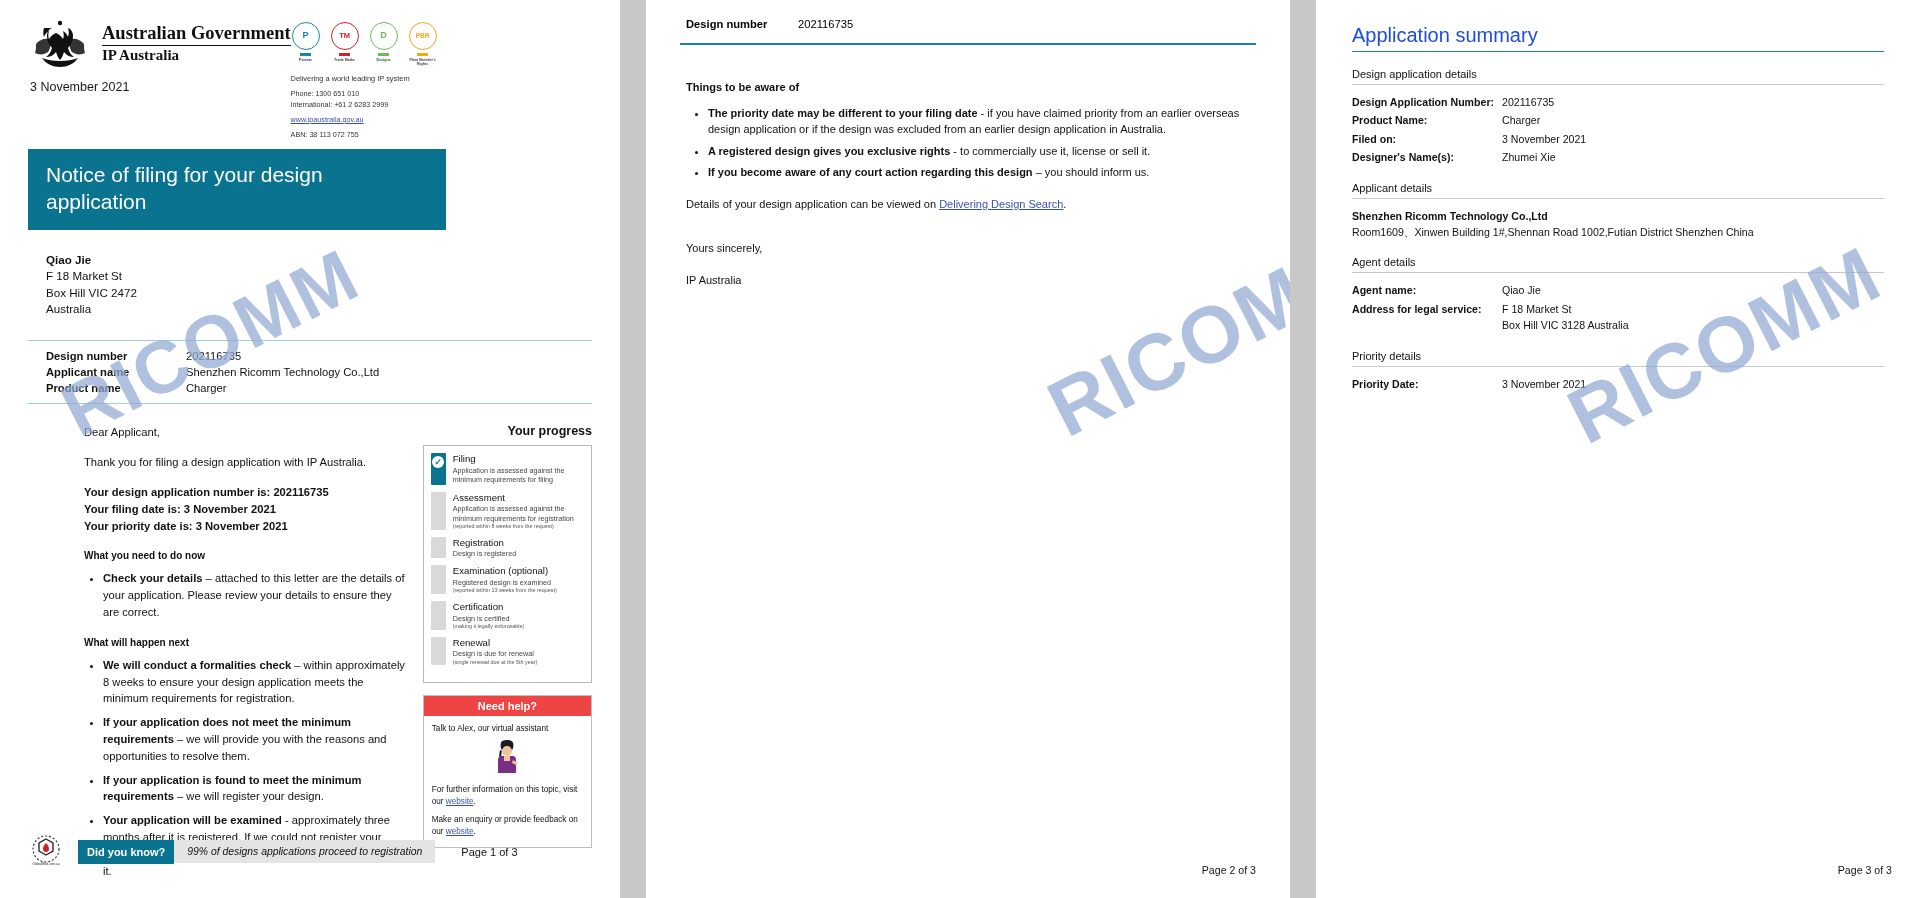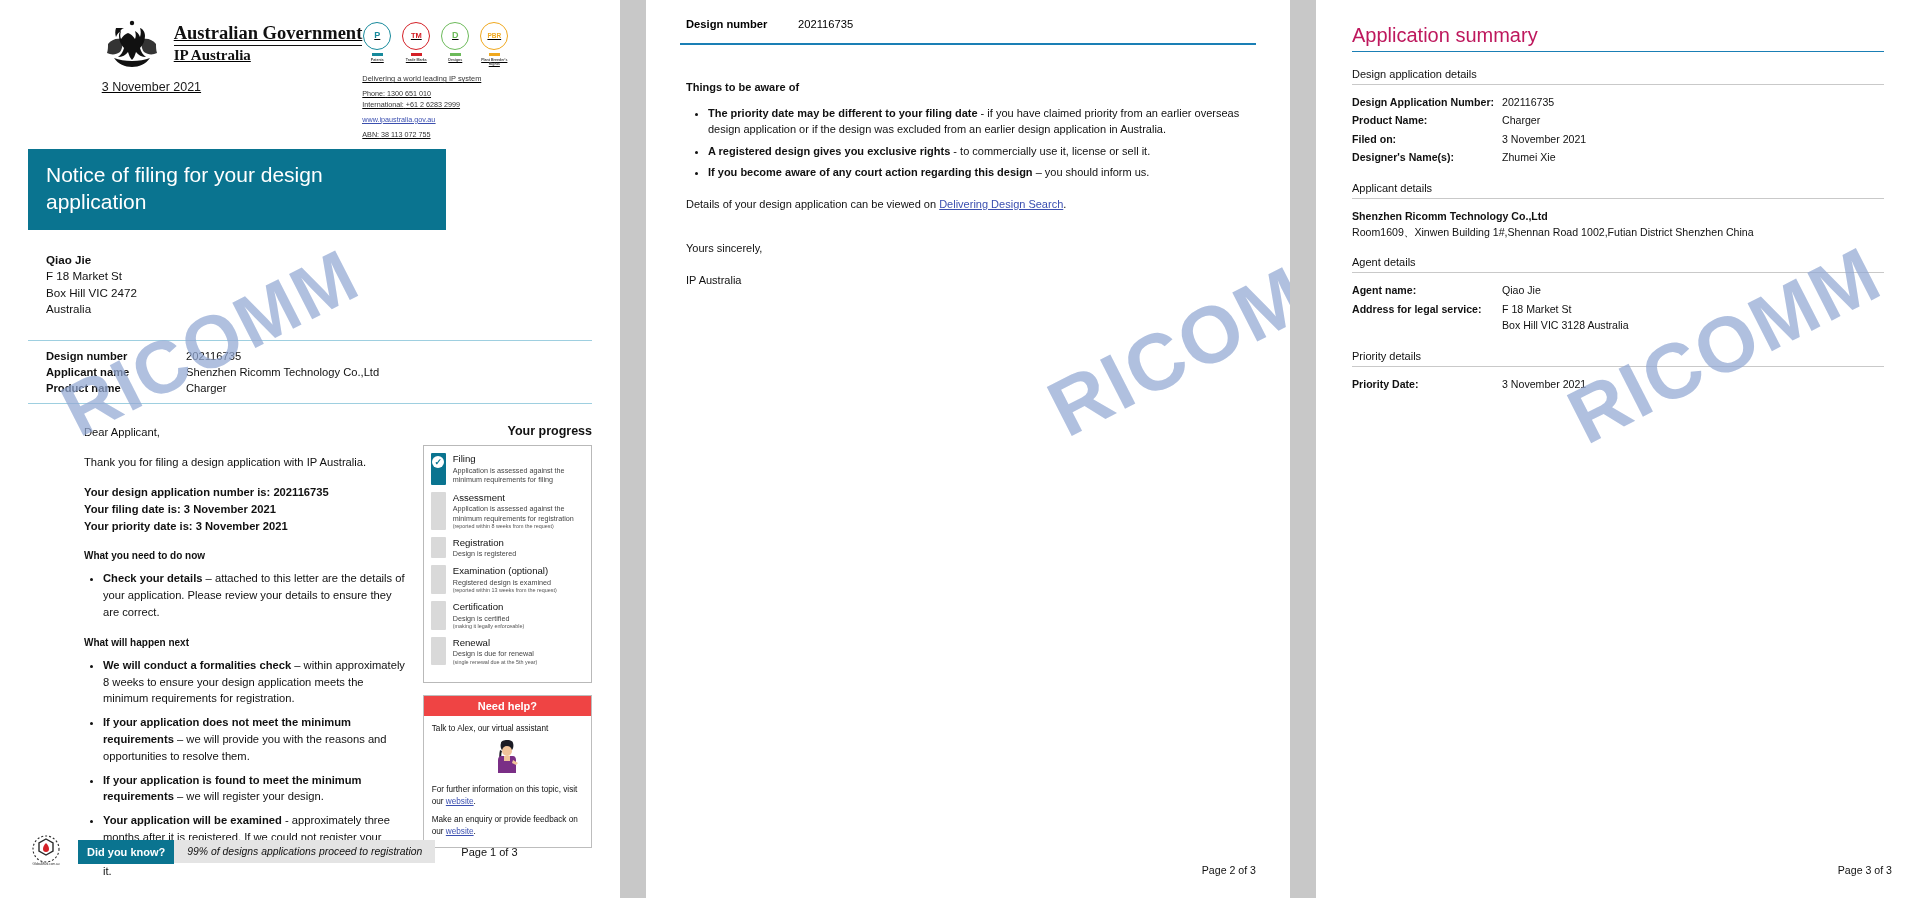--- a/index.html
+++ b/index.html
@@ -21,21 +21,21 @@
     position:absolute;font-weight:bold;color:#93a9d4;opacity:.72;
     font-family:"Liberation Sans", sans-serif;
     transform:rotate(-27deg);white-space:nowrap;pointer-events:none;
     letter-spacing:2px;
   }
   .wm1{font-size:74px;left:50px;top:300px;}
   .wm2{font-size:80px;left:390px;top:290px;}
   .wm3{font-size:78px;left:240px;top:300px;}
 
   
-  .hdr{display:flex;justify-content:center;align-items:flex-start;text-decoration:underline;}
+  .hdr{display:flex;justify-content:flex-start;align-items:flex-start;}
   .crest-row{display:flex;align-items:center;gap:10px;}
   .crest{width:64px;height:52px;}
   .gov-txt{line-height:1.05;}
   .gov-txt .l1{font-family:"Liberation Serif", serif;font-weight:bold;font-size:18.5px;color:#111;}
   .gov-rule{border-bottom:1.4px solid #111;margin:2px 0 2px 0;}
   .gov-txt .l2{font-family:"Liberation Serif", serif;font-weight:bold;font-size:15px;color:#111;}
   .date-line{font-size:12.5px;color:#1a1a1a;margin:10px 0 0 2px;}
 
   .hdr-right{width:158px;font-size:7.2px;color:#333;line-height:1.5;margin-top:4px;}
   .ip-icons{display:flex;gap:9px;margin-bottom:7px;}
@@ -116,21 +116,21 @@
   .p2body{margin-top:34px;padding-left:6px;font-size:11px;line-height:1.5;color:#111;}
   .p2body h4{font-size:11px;margin:0 0 9px 0;}
   .p2body ul{margin:0 0 15px 0;padding-left:22px;}
   .p2body li{margin-bottom:5px;}
   .p2body p{margin:0 0 15px 0;}
   .p2body a{color:#3b4fb0;text-decoration:underline;}
   .signoff{margin-top:28px;}
   .foot2{position:absolute;right:34px;bottom:22px;font-size:10.6px;color:#111;}
 
   
-  .p3title{font-size:20px;color:#be185d;font-weight:normal;margin:6px 0 0 8px;}
+  .p3title{font-size:20px;color:#1d4ed8;font-weight:normal;margin:6px 0 0 8px;}
   .p3titlerule{border-bottom:1.8px solid #1a7fb5;margin:4px 8px 0 8px;}
   .sect{margin:16px 8px 0 8px;}
   .sect h5{font-size:11px;font-weight:normal;color:#111;margin:0 0 4px 0;}
   .sect .hr{border-bottom:1px solid #c9c9c9;}
   .p3row{display:flex;font-size:10.6px;line-height:1.55;margin-top:2px;color:#111;}
   .p3row .k{width:150px;font-weight:bold;}
   .p3row .v{flex:1;}
   .p3block{font-size:10.6px;line-height:1.55;color:#111;margin-top:9px;}
   .p3block .b{font-weight:bold;}
   .sect .rows{margin-top:9px;}

